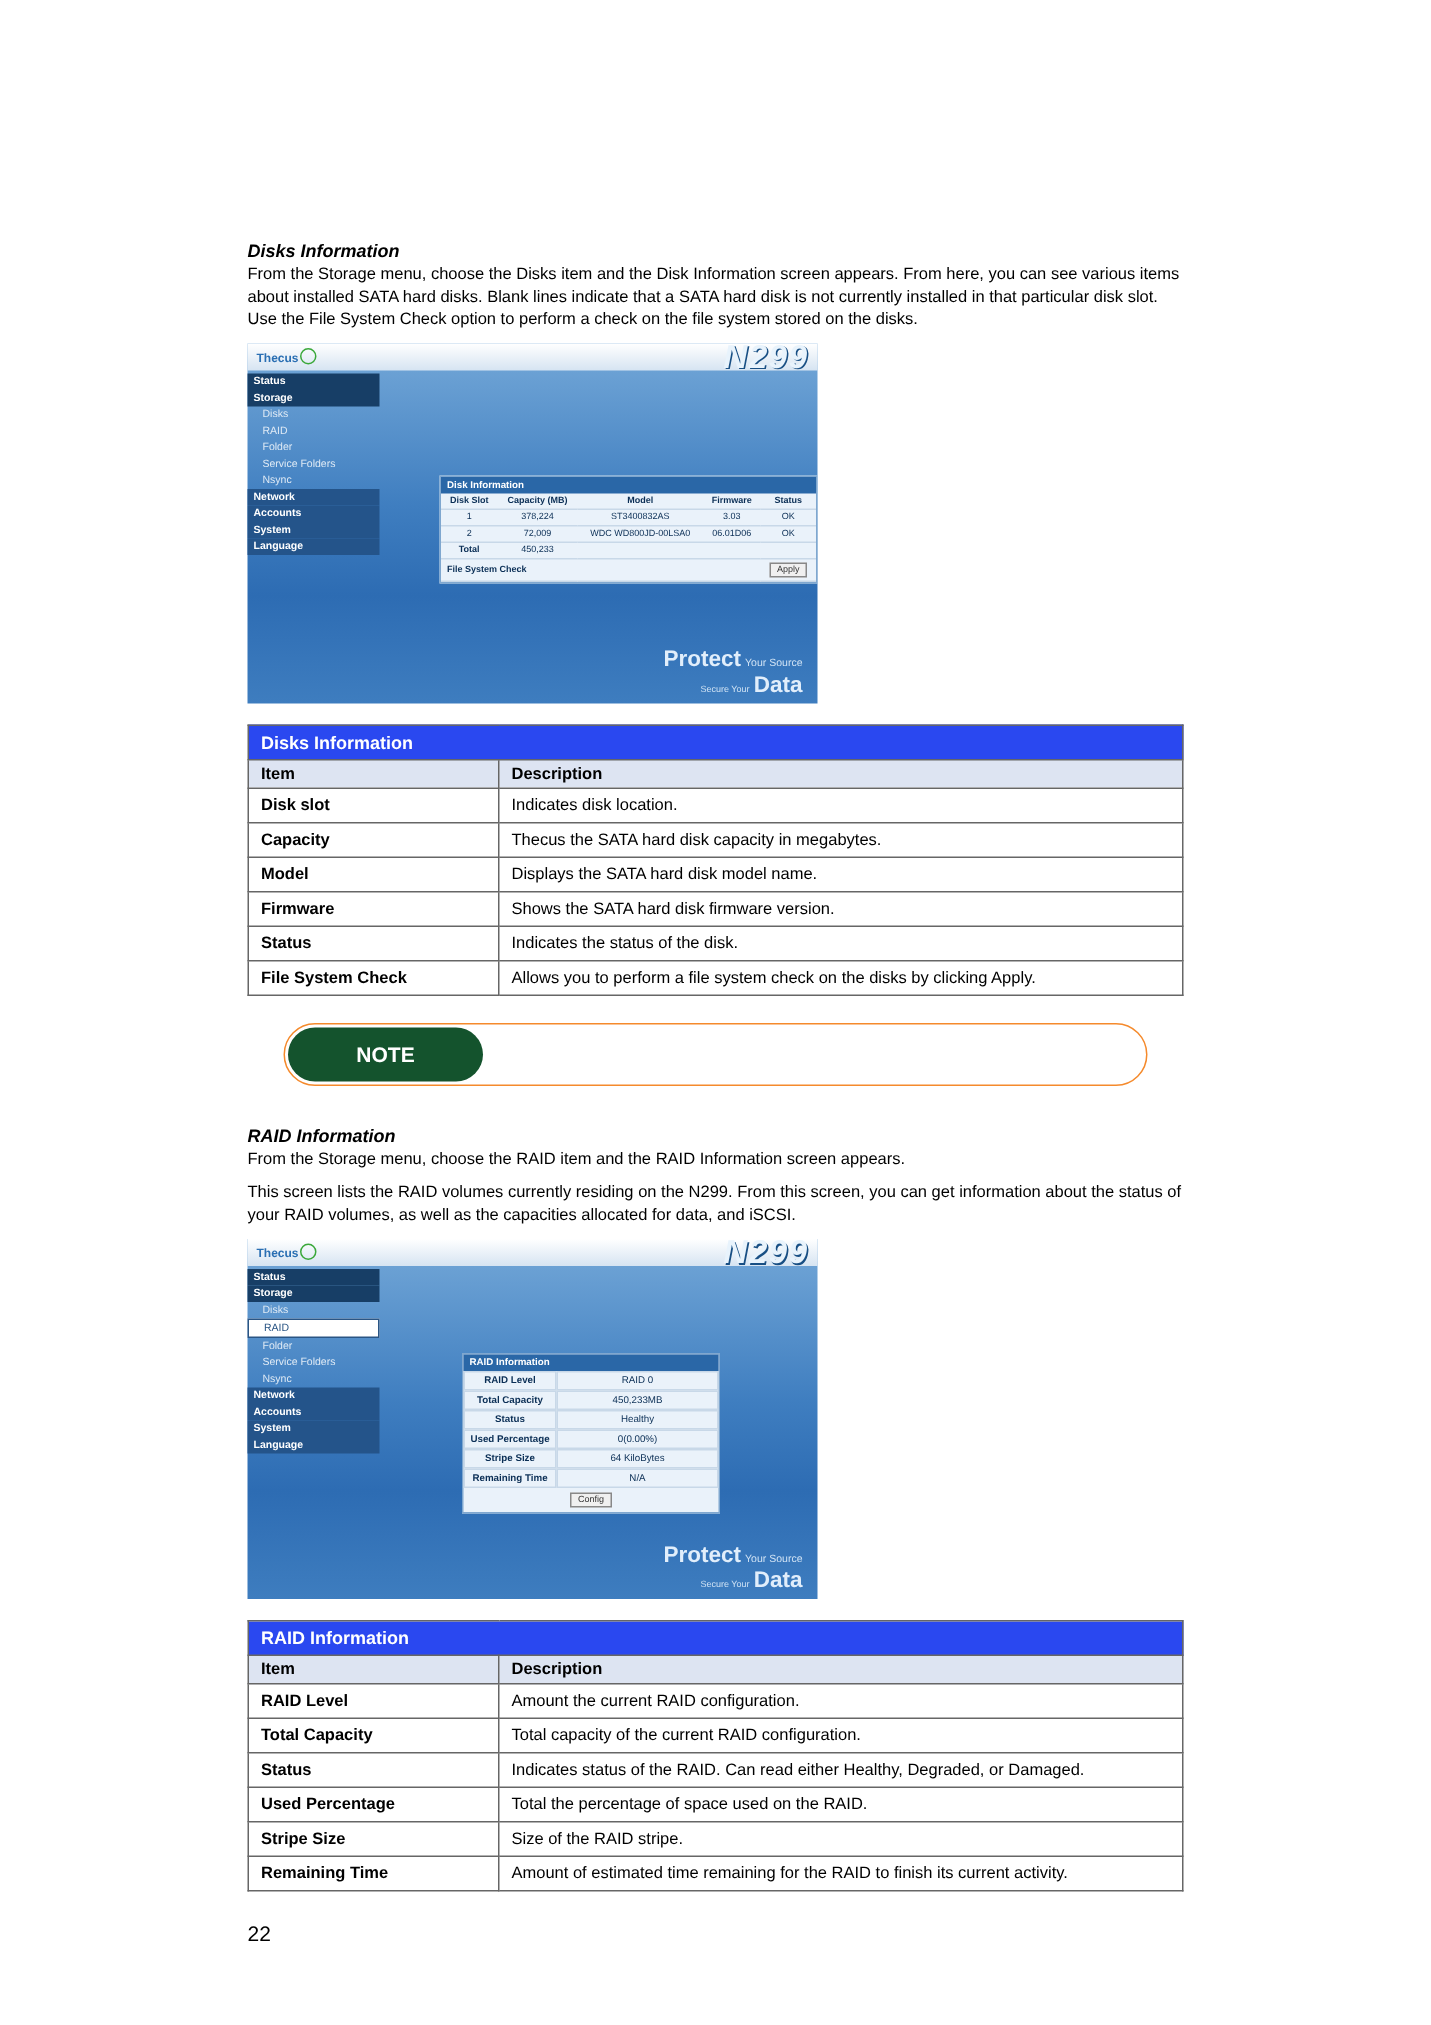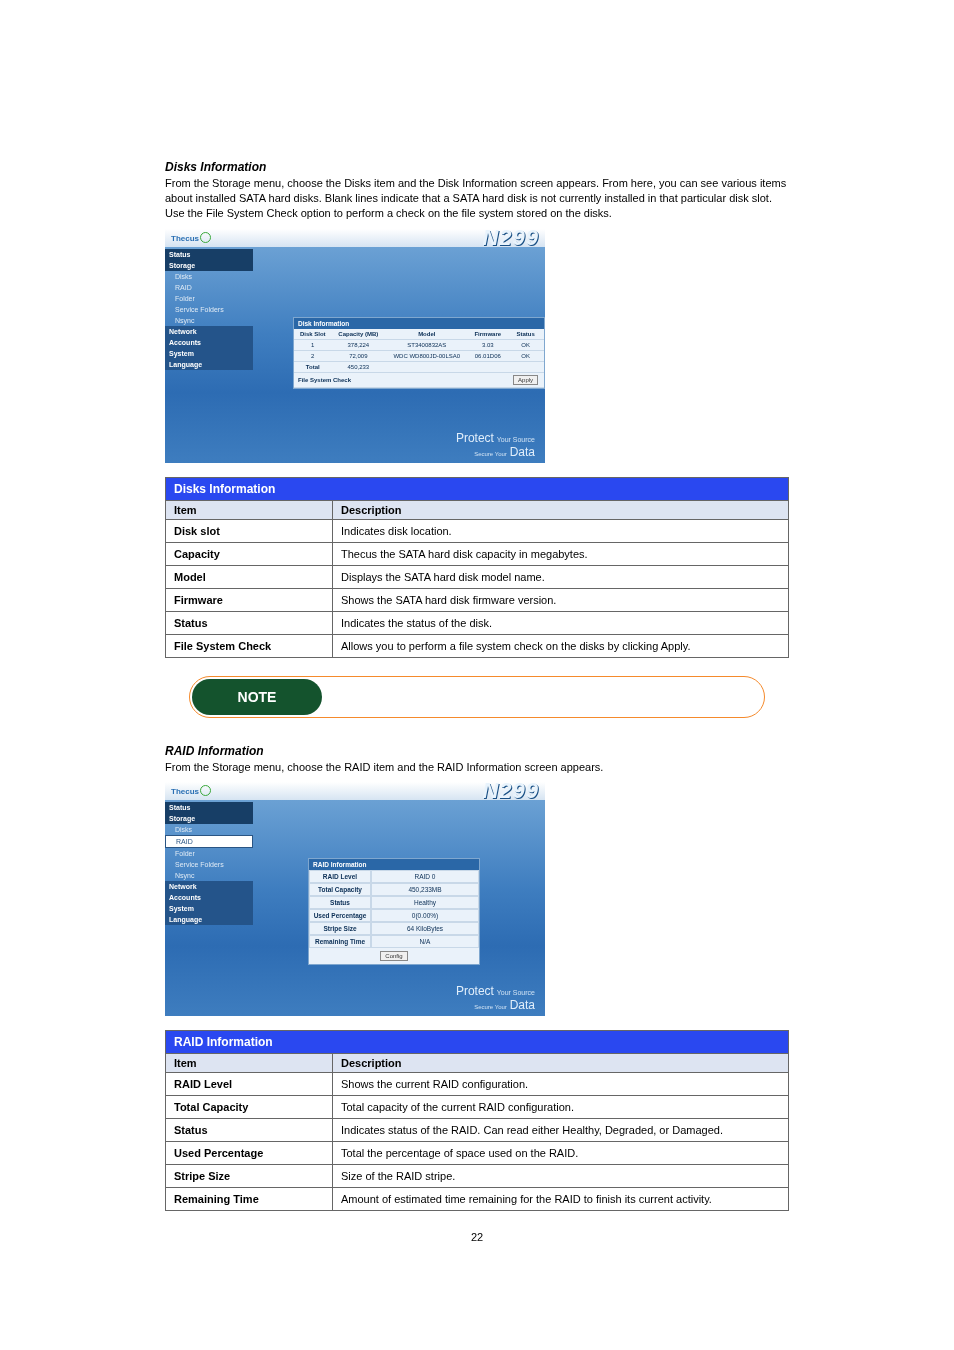--- a/index.html
+++ b/index.html
@@ -125,21 +125,21 @@
   .ss-card .field-row .fv { flex:1; text-align:center; padding:2px; border:1px solid #c8d8e8; }
   .ss-apply {
     background:#f0f0f0; border:1px solid #888; color:#333; font-size:6px; padding:1px 4px;
   }
   .ss-footer {
     text-align: right;
     padding: 4px 10px 4px 0;
     color: #cfe2f4;
     font-size: 10px;
   }
-  .ss-footer .big { font-size: 12px; color:#e1eefb; }
+  .ss-footer .big { font-size: 15px; color:#e1eefb;font-weight:bold; }
 
   
   table.spec {
     width: 100%;
     border-collapse: collapse;
     font-size: 11px;
     margin: 4px 0 18px 0;
     border: 1px solid #666;
   }
   table.spec th.head {
@@ -195,22 +195,22 @@
     flex: 1;
     display: flex;
     align-items: center;
     padding: 6px 10px;
     font-size: 11px;
     color: #555;
     line-height: 1.3;
   }
 
   .page-num {
-    text-align: center;
-    font-size: 11px;
+    text-align: left;
+    font-size: 14px;
     margin-top: 20px;
   }
 </style>
 </head>
 <body>
 
 <div class="page-content">
 
   <p class="sect-num">Disks Information</p>
   <p class="sect-desc">From the Storage menu, choose the Disks item and the Disk Information screen appears. From here, you can see various items about installed SATA hard disks. Blank lines indicate that a SATA hard disk is not currently installed in that particular disk slot. Use the File System Check option to perform a check on the file system stored on the disks.</p>
@@ -319,20 +319,21 @@
         </tr>
   </tbody>
     </table>
 
   <div class="note-row">
     <div class="note-badge">NOTE</div>
   </div>
 
   <p class="sect-num">RAID Information</p>
   <p class="sect-desc">From the Storage menu, choose the RAID item and the RAID Information screen appears.</p>
+  <p class="sect-desc">This screen lists the RAID volumes currently residing on the N299. From this screen, you can get information about the status of your RAID volumes, as well as the capacities allocated for data, and iSCSI.</p>
 
   <div class="screenshot">
     <div class="screenshot-inner" style="width:380px;">
       <div class="ss-top">
         <span class="logo"><span>Thecus</span><span class="logo-ring"></span></span>
         <span class="ss-title">N299</span>
       </div>
       <div class="ss-body">
         <div class="ss-sidebar">
           <div class="cat cat-dark">Status</div>
@@ -391,21 +392,21 @@
     <tbody>
         <tr>
           <th class="head" colspan="2">RAID Information</th>
         </tr>
     <tr>
       <th class="sub" style="width:150px;">Item</th>
       <th class="sub">Description</th>
     </tr>
     <tr>
           <td class="item">RAID Level</td>
-          <td class="desc">Shows the current RAID configuration.</td>
+          <td class="desc">Amount the current RAID configuration.</td>
         </tr>
     <tr>
           <td class="item">Total Capacity</td>
           <td class="desc">Total capacity of the current RAID configuration.</td>
         </tr>
     <tr>
           <td class="item">Status</td>
           <td class="desc">Indicates status of the RAID. Can read either Healthy, Degraded, or Damaged.</td>
         </tr>
     <tr>

